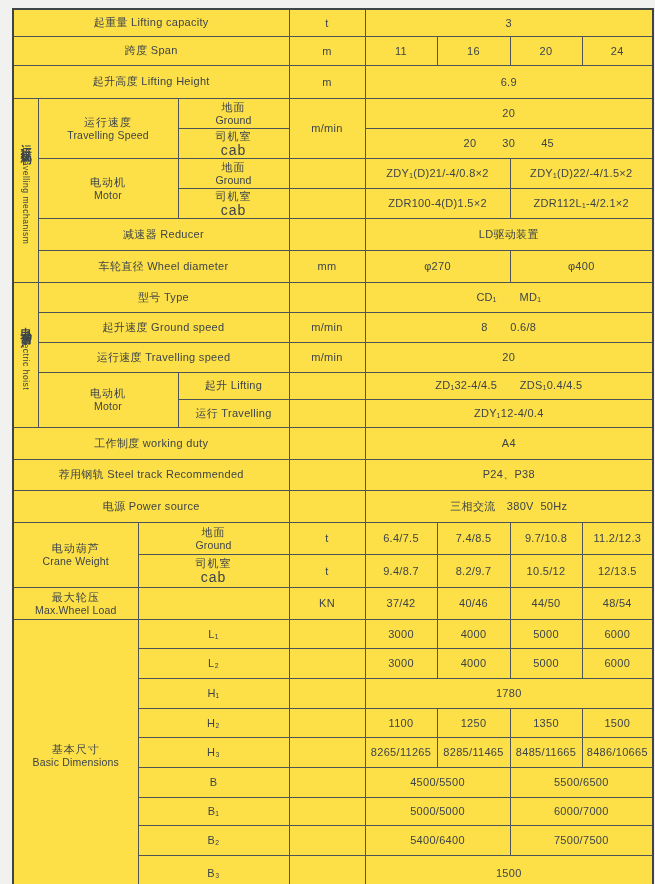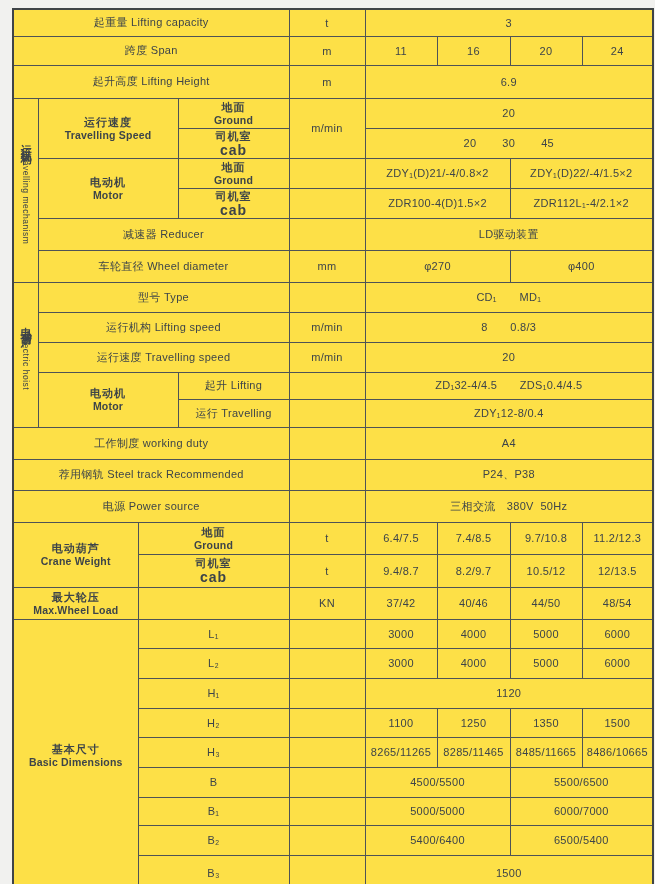--- a/index.html
+++ b/index.html
@@ -21,22 +21,22 @@
     border:1px solid #4e5356;
     padding:0 2px;
     text-align:center;
     vertical-align:middle;
     font-size:11px;
     overflow:hidden;
   }
   table.spec{border:2px solid #3f4447;}
   .val{white-space:pre;letter-spacing:.3px;}
   .lbl{letter-spacing:.3px;}
-  .zh{font-weight:bold;letter-spacing:1px;font-size:11px;line-height:13px;display:block;}
-  .en{font-weight:bold;letter-spacing:.2px;font-size:10.5px;line-height:12px;display:block;}
+  .zh{font-weight:normal;letter-spacing:1px;font-size:11px;line-height:13px;display:block;}
+  .en{font-weight:normal;letter-spacing:.2px;font-size:10.5px;line-height:12px;display:block;}
   .cab{font-size:14px;letter-spacing:1px;line-height:14px;}
   .vert{padding:0;}
   .vwrap{display:flex;flex-direction:column;align-items:center;justify-content:center;height:100%;gap:5px;}
   .vzh{writing-mode:vertical-rl;text-orientation:upright;font-weight:bold;font-size:11px;letter-spacing:3px;}
   .ven{writing-mode:vertical-rl;font-size:8.5px;letter-spacing:.5px;}
 </style>
 </head>
 <body>
 
 <table class="spec">
@@ -144,23 +144,23 @@
         <span class="vzh">电动葫芦</span>
         <span class="ven">Electric hoist</span>
       </div>
     </td>
     <td colspan="3" class="lbl">型号 Type</td>
     <td></td>
     <td colspan="4" class="val">CD₁　　MD₁</td>
   </tr>
 
   <tr style="height:30px">
-    <td colspan="3" class="lbl">运行机构 Lifting speed</td>
+    <td colspan="3" class="lbl">起升速度 Ground speed</td>
     <td class="val">m/min</td>
-    <td colspan="4" class="val">8　　0.8/3</td>
+    <td colspan="4" class="val">8　　0.6/8</td>
   </tr>
 
   <tr style="height:30px">
     <td colspan="3" class="lbl">运行速度 Travelling speed</td>
     <td class="val">m/min</td>
     <td colspan="4" class="val">20</td>
   </tr>
 
   <tr style="height:27px">
     <td colspan="2" rowspan="2">
@@ -168,21 +168,21 @@
       <span class="en">Motor</span>
     </td>
     <td class="lbl">起升 Lifting</td>
     <td></td>
     <td colspan="4" class="val">ZD₁32-4/4.5　　ZDS₁0.4/4.5</td>
   </tr>
 
   <tr style="height:28px">
     <td class="lbl">运行 Travelling</td>
     <td></td>
-    <td colspan="4" class="val">ZDY₁12-8/0.4</td>
+    <td colspan="4" class="val">ZDY₁12-4/0.4</td>
   </tr>
 
   <tr style="height:32px">
     <td colspan="4" class="lbl">工作制度 working duty</td>
     <td></td>
     <td colspan="4" class="val">A4</td>
   </tr>
 
   <tr style="height:31px">
     <td colspan="4" class="lbl">荐用钢轨 Steel track Recommended</td>
@@ -255,21 +255,21 @@
     <td></td>
     <td class="val">3000</td>
     <td class="val">4000</td>
     <td class="val">5000</td>
     <td class="val">6000</td>
   </tr>
 
   <tr style="height:30px">
     <td colspan="2" class="val">H₁</td>
     <td></td>
-    <td colspan="4" class="val">1120</td>
+    <td colspan="4" class="val">1780</td>
   </tr>
 
   <tr style="height:29px">
     <td colspan="2" class="val">H₂</td>
     <td></td>
     <td class="val">1100</td>
     <td class="val">1250</td>
     <td class="val">1350</td>
     <td class="val">1500</td>
   </tr>
@@ -294,21 +294,21 @@
     <td colspan="2" class="val">B₁</td>
     <td></td>
     <td colspan="2" class="val">5000/5000</td>
     <td colspan="2" class="val">6000/7000</td>
   </tr>
 
   <tr style="height:30px">
     <td colspan="2" class="val">B₂</td>
     <td></td>
     <td colspan="2" class="val">5400/6400</td>
-    <td colspan="2" class="val">6500/5400</td>
+    <td colspan="2" class="val">7500/7500</td>
   </tr>
 
   <tr style="height:37px">
     <td colspan="2" class="val">B₃</td>
     <td></td>
     <td colspan="4" class="val">1500</td>
   </tr>
 </tbody>
   </table>
 

